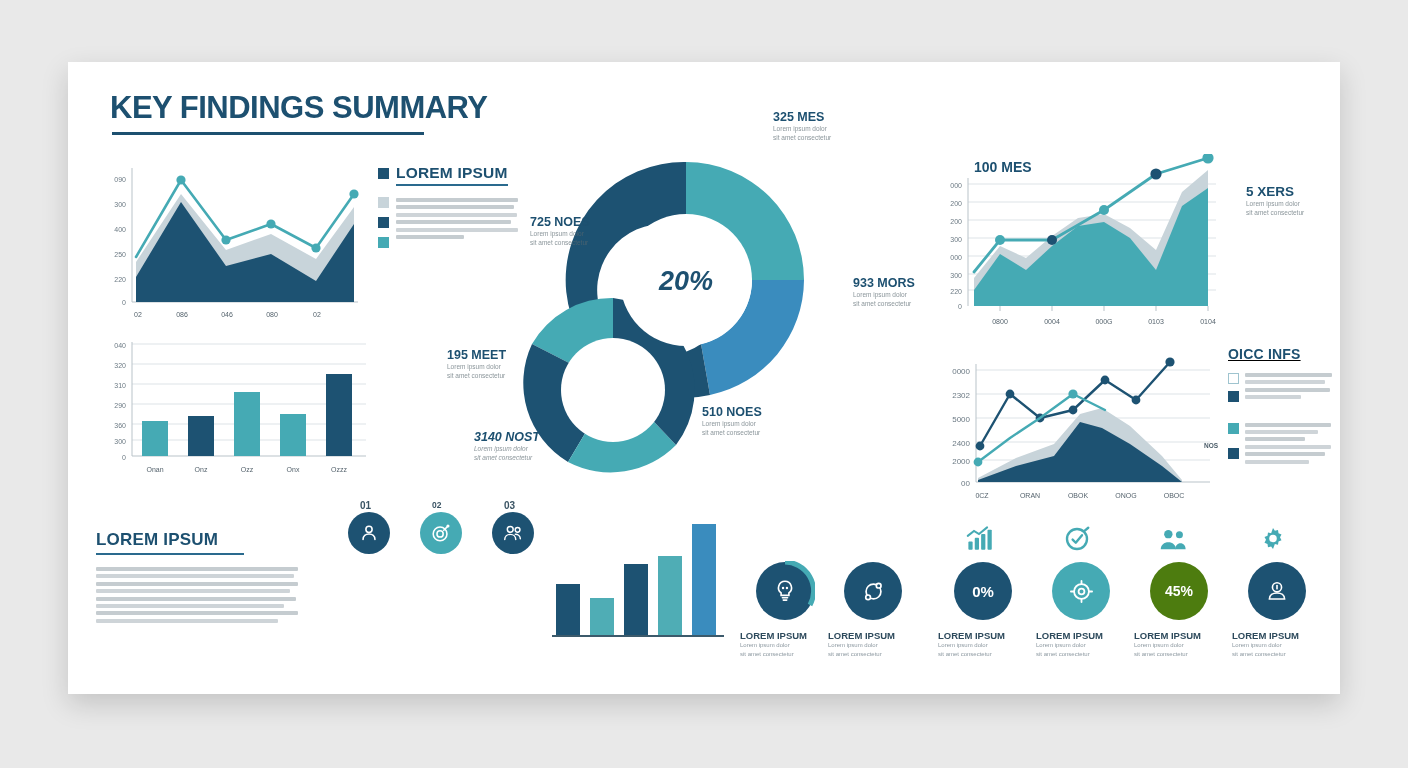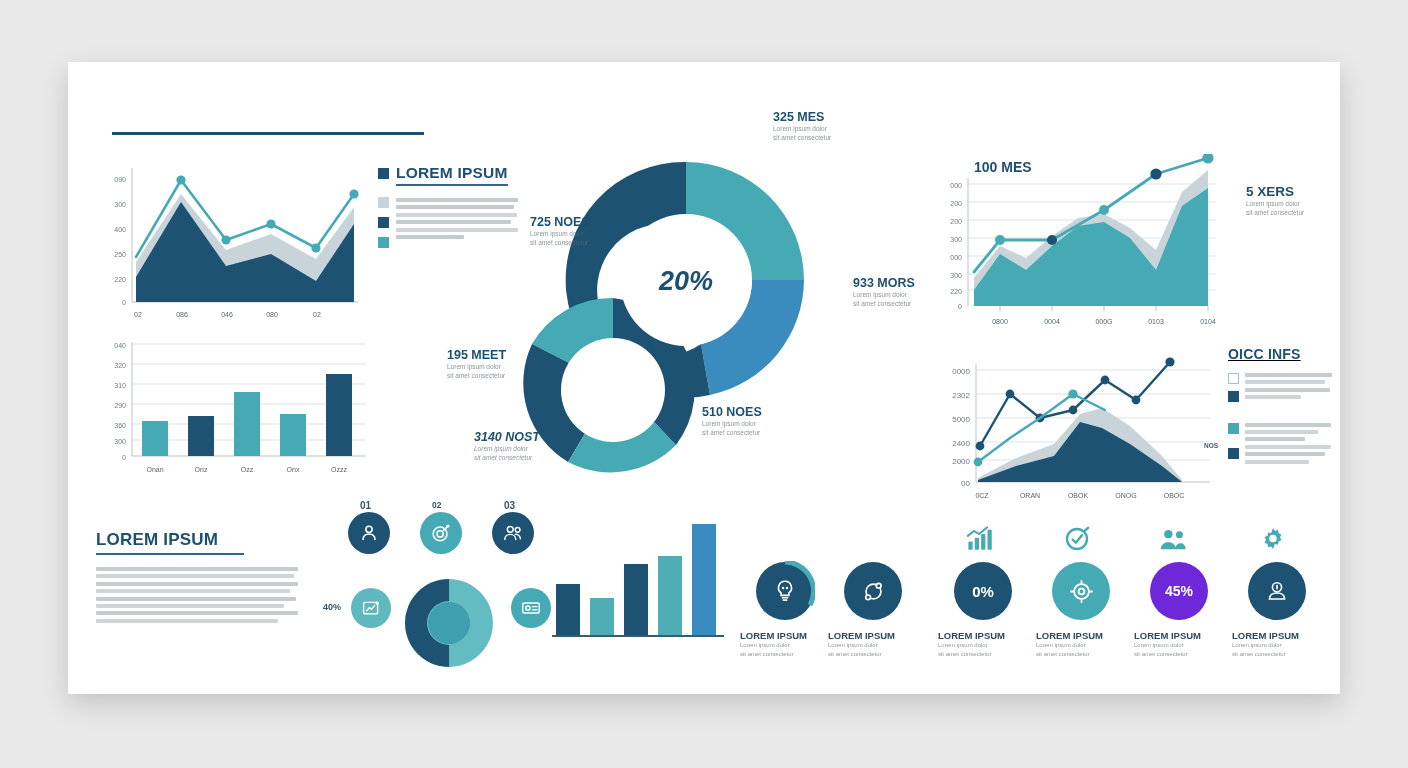--- a/index.html
+++ b/index.html
@@ -45,30 +45,31 @@
   .panel{position:absolute;}
   .legend-sq{width:11px;height:11px;display:inline-block;vertical-align:-1px;}
 
   
   .circ{
     border-radius:50%;display:flex;align-items:center;justify-content:center;
     position:absolute;
   }
   .navy{background:#1d5272;}
   .teal{background:#45aab4;}
-  .teal2{background:#6d28d9;}
+  .teal2{background:#4d7c0f;}
   .pct{color:#ffffff;font-weight:bold;}
   .kpi-sub{font-size:6px;color:#667680;filter:blur(.6px);opacity:.75;line-height:1.5;white-space:nowrap;}
 </style>
 </head>
 <body>
 
 <div class="stage">
   <div class="canvas">
 
+    <div class="title">KEY FINDINGS SUMMARY</div>
     <div class="title-rule"></div>
 
     <div class="panel" style="left:28px;top:100px;width:272px;height:160px;">
       <svg width="272" height="160" viewBox="0 0 272 160">
 
         <text class="axis-t" x="30" y="20" text-anchor="end">090</text>
         <text class="axis-t" x="30" y="45" text-anchor="end">300</text>
         <text class="axis-t" x="30" y="70" text-anchor="end">400</text>
         <text class="axis-t" x="30" y="95" text-anchor="end">250</text>
         <text class="axis-t" x="30" y="120" text-anchor="end">220</text>
@@ -366,43 +367,20 @@
       <div class="circ navy" style="left:144px;top:12px;width:42px;height:42px;">
         <svg width="24" height="22" viewBox="0 0 26 24" fill="none" stroke="#ffffff" stroke-width="1.6">
           <circle cx="10" cy="8" r="3.2"></circle>
           <path d="M4 19c0-3.3 2.7-5.5 6-5.5s6 2.2 6 5.5" stroke-linecap="round"></path>
           <circle cx="18" cy="8.5" r="2.6"></circle>
           <path d="M15.5 13.4c3 0 5.5 2 5.5 5" stroke-linecap="round"></path>
         </svg>
       </div>
     </div>
 
-    <div class="panel" style="left:255px;top:518px;width:220px;height:70px;">
-      <div style="position:absolute;left:0px;top:22px;font-size:9px;font-weight:bold;color:#3a5464;">40%</div>
-      <div class="circ" style="left:28px;top:8px;width:40px;height:40px;background:#5fb8be;">
-        <svg width="21" height="21" viewBox="0 0 24 24" fill="none" stroke="#ffffff" stroke-width="1.6">
-          <rect x="3" y="5" width="16" height="13" rx="1.4"></rect>
-          <path d="M6.5 14.5l3-3.5 2.5 2 3.5-4.5" stroke-linecap="round" stroke-linejoin="round"></path>
-          <circle cx="18.5" cy="6" r="2" fill="#ffffff" stroke="none"></circle>
-        </svg>
-      </div>
-
-      <svg style="position:absolute;left:78px;top:-5px;" width="96" height="96" viewBox="0 0 96 96">
-        <path d="M48,4 A44,44 0 1,1 47.9,4 Z" fill="#62bcc2"></path>
-        <path d="M48,4 A44,44 0 0,0 48,92 L48,70 A22,22 0 0,1 48,26 Z" fill="#1d5272"></path>
-        <circle cx="48" cy="48" r="21" fill="#3f9fb0"></circle>
-      </svg>
-      <div class="circ teal" style="left:188px;top:8px;width:40px;height:40px;">
-        <svg width="22" height="22" viewBox="0 0 24 24" fill="none" stroke="#ffffff" stroke-width="1.6">
-          <rect x="3" y="6.5" width="18" height="11" rx="1.6"></rect>
-          <circle cx="8.5" cy="12" r="2.3"></circle>
-          <path d="M13.5 10.5h5M13.5 13.8h5" stroke-linecap="round"></path>
-        </svg>
-      </div>
-    </div>
 
     <div class="panel" style="left:480px;top:460px;width:180px;height:120px;">
       <svg width="180" height="120" viewBox="0 0 180 120">
         <rect x="8" y="62" width="24" height="52" fill="#1d5272"></rect>
         <rect x="42" y="76" width="24" height="38" fill="#4fadb5"></rect>
         <rect x="76" y="42" width="24" height="72" fill="#1d5272"></rect>
         <rect x="110" y="34" width="24" height="80" fill="#4fadb5"></rect>
         <rect x="144" y="2" width="24" height="112" fill="#3a8cbe"></rect>
         <line x1="4" y1="114" x2="176" y2="114" stroke="#3c5a6b" stroke-width="2"></line>
       </svg>

